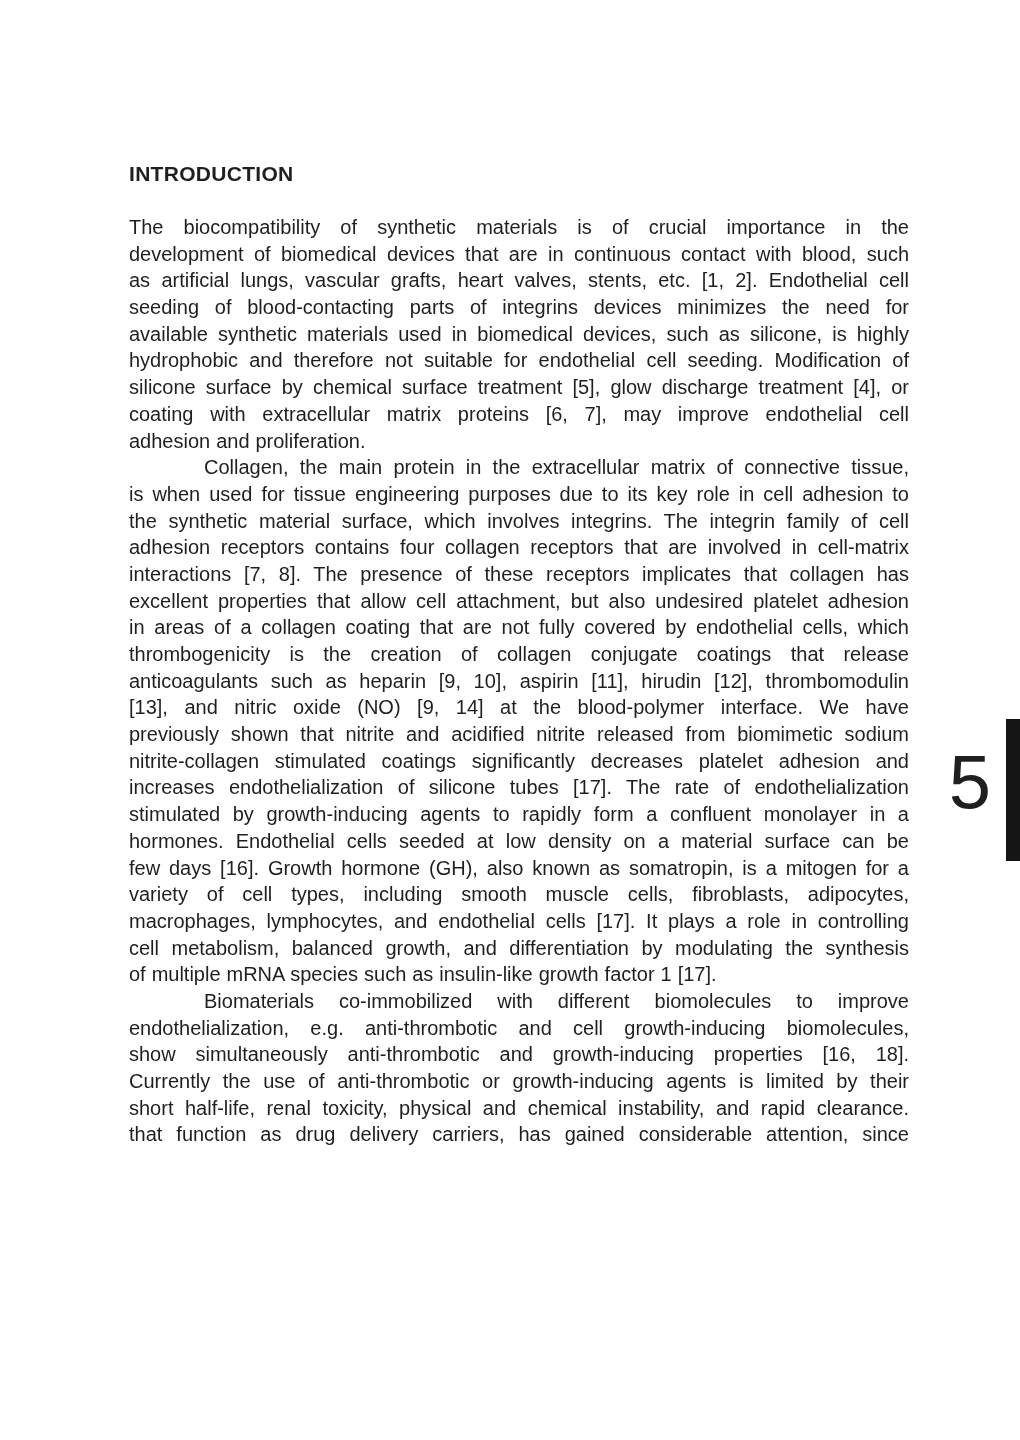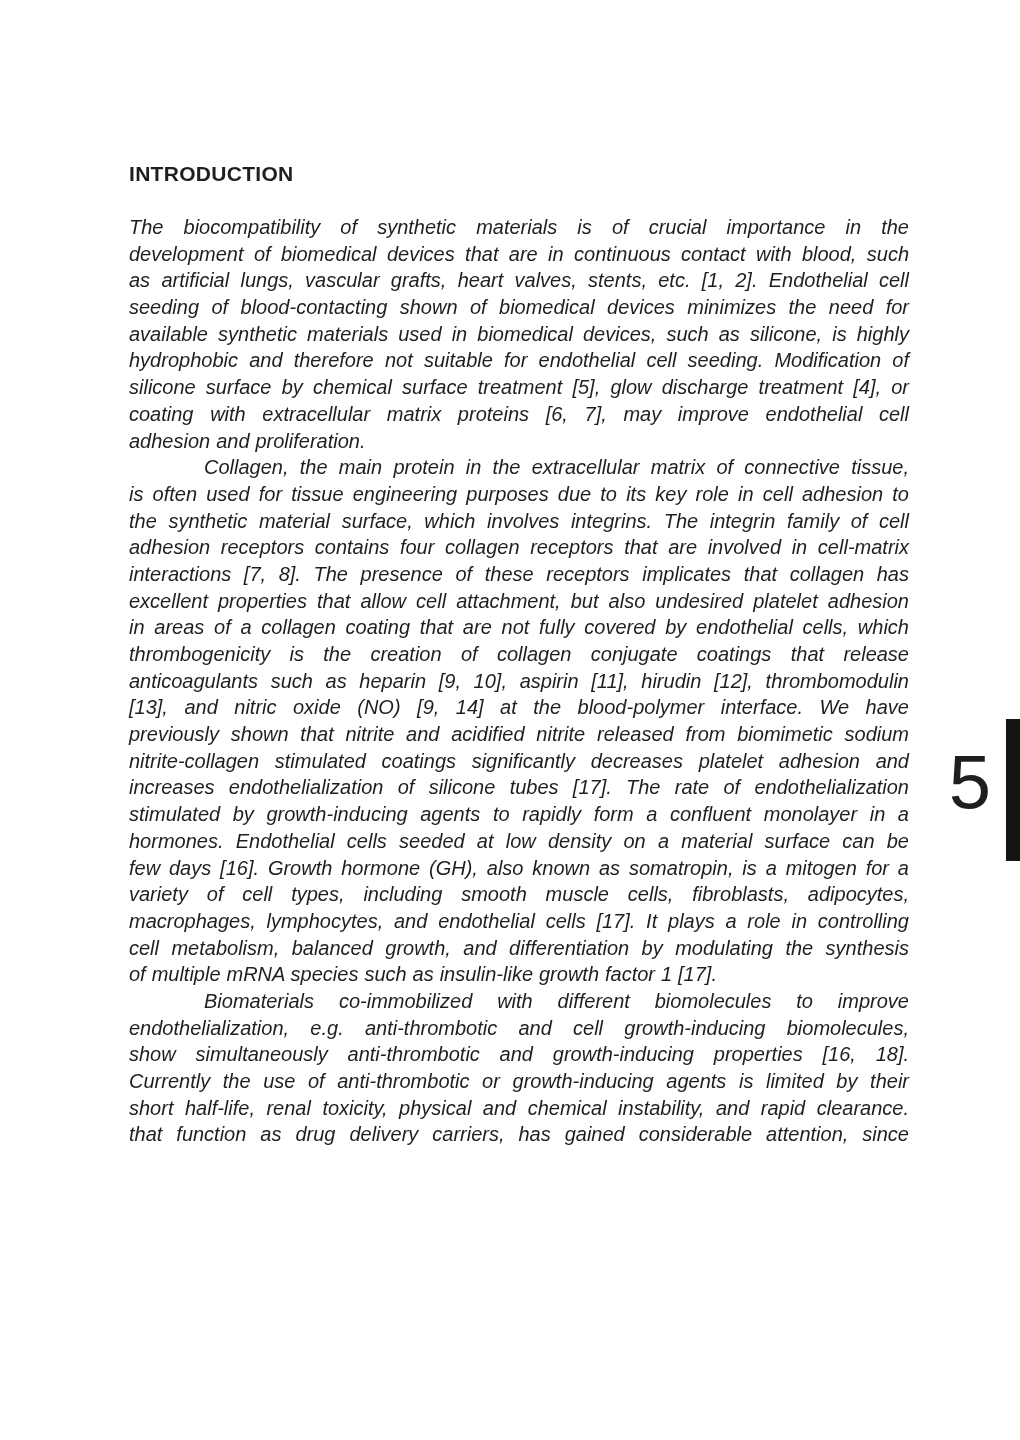--- a/index.html
+++ b/index.html
@@ -28,21 +28,20 @@
     font-size: 21px;
     line-height: 27px;
     height: 27px;
     letter-spacing: 0.3px;
   }
   .heading-spacer {
     height: 27px;
   }
   .para {
     margin: 0;
-    font-style: italic;
   }
   .pline {
     font-size: 20px;
     line-height: 26.7px;
     height: 26.7px;
     white-space: normal;
     text-align: justify;
     text-align-last: justify;
     word-spacing: 0.02em;
   }
@@ -86,30 +85,30 @@
 <div class="page" style="--text: #1f1f1f; --tab: #141414; --bg: #ffffff;">
 
   <div class="content">
     <div class="heading">INTRODUCTION</div>
     <div class="heading-spacer"></div>
     <div>
         <div class="para">
           <div class="pline">The biocompatibility of synthetic materials is of crucial importance in the</div>
           <div class="pline">development of biomedical devices that are in continuous contact with blood, such</div>
           <div class="pline">as artificial lungs, vascular grafts, heart valves, stents, etc. [1, 2]. Endothelial cell</div>
-          <div class="pline">seeding of blood-contacting shown of biomedical devices minimizes the need for</div>
+          <div class="pline">seeding of blood-contacting parts of integrins devices minimizes the need for</div>
           <div class="pline">available synthetic materials used in biomedical devices, such as silicone, is highly</div>
           <div class="pline">hydrophobic and therefore not suitable for endothelial cell seeding. Modification of</div>
           <div class="pline">silicone surface by chemical surface treatment [5], glow discharge treatment [4], or</div>
           <div class="pline">coating with extracellular matrix proteins [6, 7], may improve endothelial cell</div>
           <div class="pline lastleft">adhesion and proliferation.</div>
         </div>
         <div class="para">
           <div class="pline indent">Collagen, the main protein in the extracellular matrix of connective tissue,</div>
-          <div class="pline">is often used for tissue engineering purposes due to its key role in cell adhesion to</div>
+          <div class="pline">is when used for tissue engineering purposes due to its key role in cell adhesion to</div>
           <div class="pline">the synthetic material surface, which involves integrins. The integrin family of cell</div>
           <div class="pline">adhesion receptors contains four collagen receptors that are involved in cell-matrix</div>
           <div class="pline">interactions [7, 8]. The presence of these receptors implicates that collagen has</div>
           <div class="pline">excellent properties that allow cell attachment, but also undesired platelet adhesion</div>
           <div class="pline">in areas of a collagen coating that are not fully covered by endothelial cells, which</div>
           <div class="pline">thrombogenicity is the creation of collagen conjugate coatings that release</div>
           <div class="pline">anticoagulants such as heparin [9, 10], aspirin [11], hirudin [12], thrombomodulin</div>
           <div class="pline">[13], and nitric oxide (NO) [9, 14] at the blood-polymer interface. We have</div>
           <div class="pline">previously shown that nitrite and acidified nitrite released from biomimetic sodium</div>
           <div class="pline">nitrite-collagen stimulated coatings significantly decreases platelet adhesion and</div>

